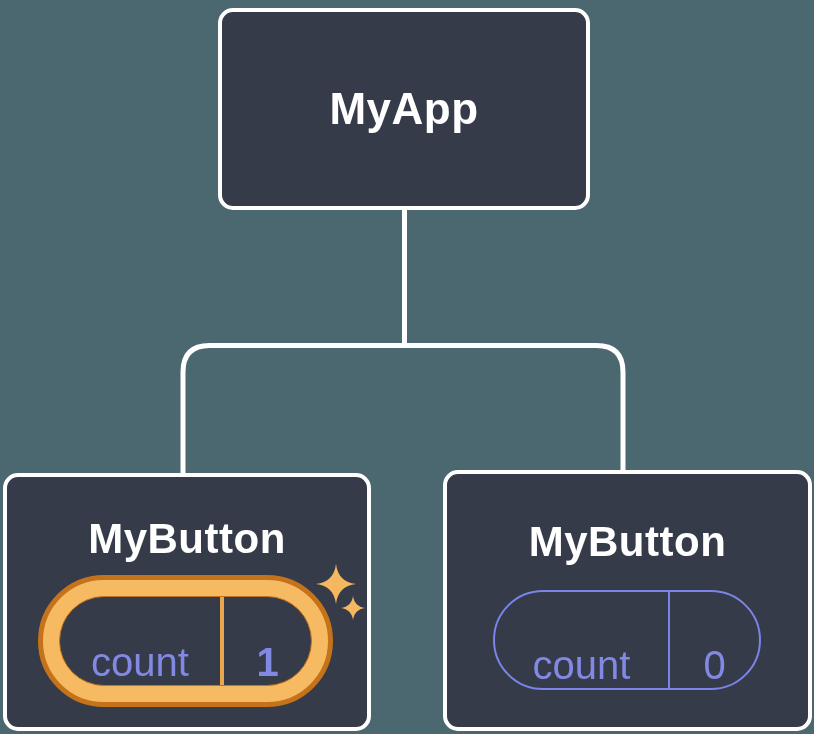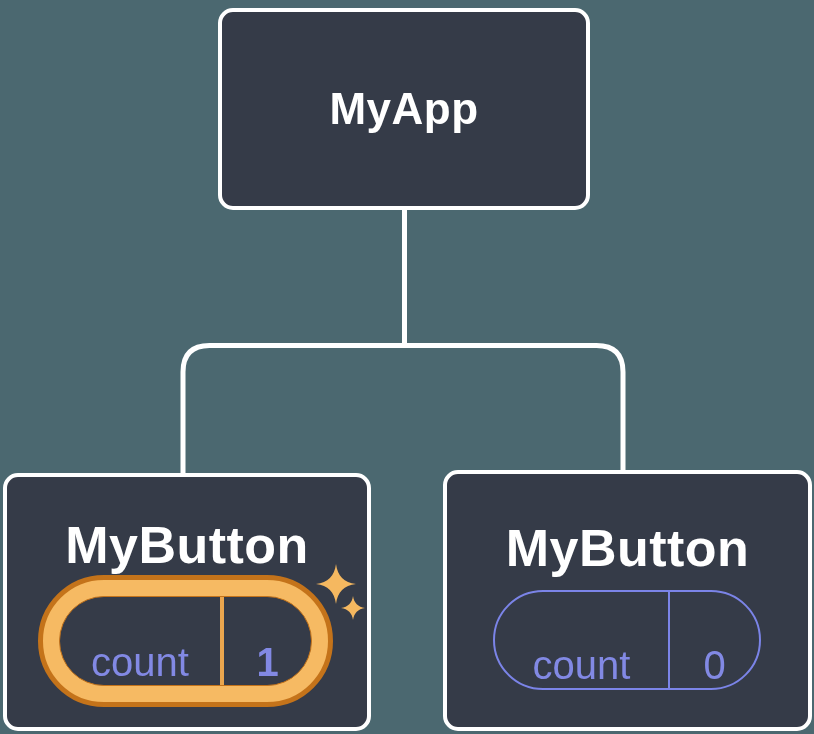--- a/index.html
+++ b/index.html
@@ -43,21 +43,21 @@
     left: 218px; top: 8px;
     width: 372px; height: 202px;
     display: flex;
     align-items: center;
     justify-content: center;
   }
   .node-root .node-title { font-size: 44px; }
   .node-title {
     color: #ffffff;
     font-weight: 600;
-    font-size: 52px;
+    font-size: 42px;
     letter-spacing: 0.5px;
     white-space: nowrap;
   }
   .node-child-left {
     left: 3px; top: 473px;
     width: 368px; height: 258px;
   }
   .node-child-right {
     left: 443px; top: 470px;
     width: 369px; height: 261px;

